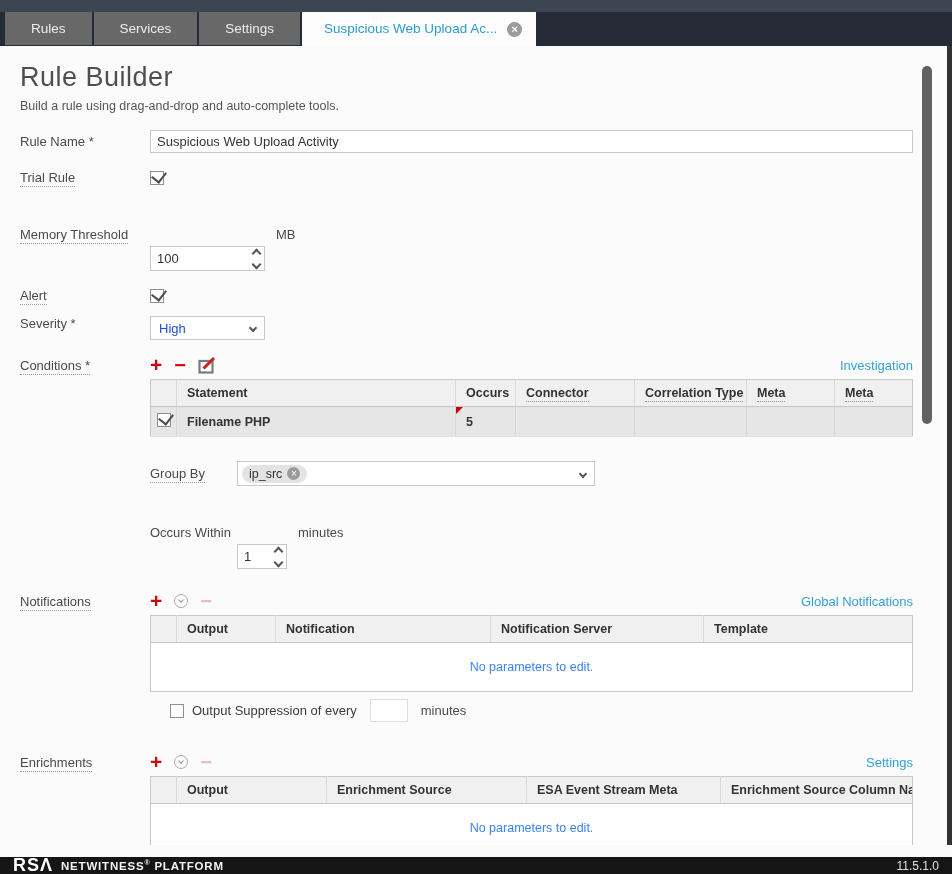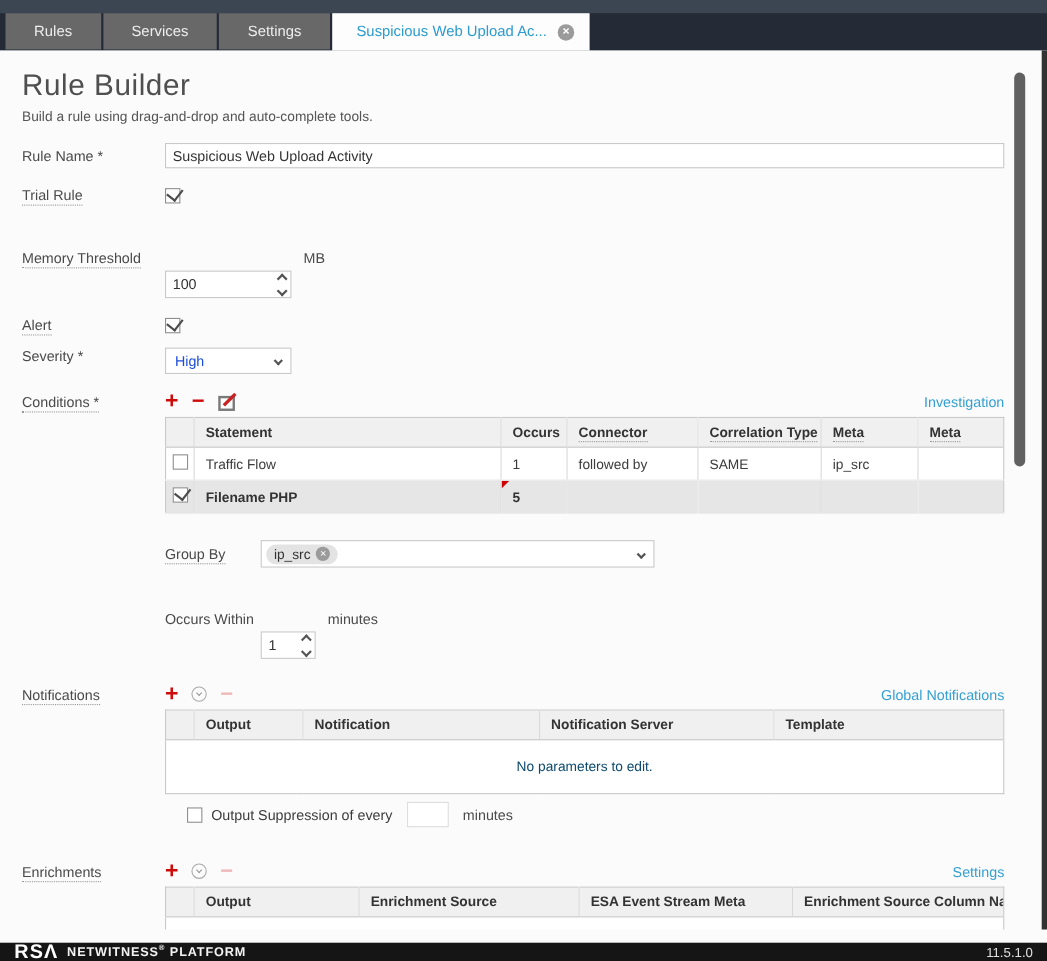--- a/index.html
+++ b/index.html
@@ -104,21 +104,21 @@
   }
   th.sep, td.sep { border-left:1px solid #d9d9d9; }
   td { padding:6px 10px; color:#3c3c3c; height:27px; border-bottom:1px solid #e4e4e4; white-space:nowrap; overflow:hidden; }
   tr.selected td { background:#e6e6e6; font-weight:bold; color:#333; }
   td.cb-cell, th.cb-cell { padding:6px 6px; }
   td.dirty { position:relative; }
   td.dirty::before {
     content:""; position:absolute; top:0; left:0;
     border-top:7px solid #cc0000; border-right:7px solid transparent;
   }
-  .empty-cell { text-align:center; color:#0c4a6e; height:49px; border-bottom:none; }
+  .empty-cell { text-align:center; color:#3b82f6; height:49px; border-bottom:none; }
 
   
   .tagfield {
     width:358px; height:25px; border:1px solid #c9c9c9; background:#fff;
     display:flex; align-items:center; padding:0 8px 0 4px; justify-content:space-between;
   }
   .tag {
     background:#e3e3e3; border-radius:11px; padding:2px 7px; font-size:12.5px;
     color:#333; display:inline-flex; align-items:center; gap:5px;
   }
@@ -257,29 +257,20 @@
         <tbody>
             <tr>
           <th class="cb-cell"></th>
           <th class="sep">Statement</th>
           <th class="sep">Occurs</th>
           <th class="sep"><span class="dotted">Connector</span></th>
           <th class="sep"><span class="dotted">Correlation Type</span></th>
           <th class="sep"><span class="dotted">Meta</span></th>
           <th class="sep"><span class="dotted">Meta</span></th>
         </tr>
-        <tr>
-          <td class="cb-cell"><span class="checkbox"></span></td>
-          <td class="sep">Traffic Flow</td>
-          <td class="sep">1</td>
-          <td class="sep">followed by</td>
-          <td class="sep">SAME</td>
-          <td class="sep">ip_src</td>
-          <td class="sep"></td>
-        </tr>
         <tr class="selected">
           <td class="cb-cell"><span class="checkbox checked"></span></td>
           <td class="sep">Filename PHP</td>
           <td class="sep dirty">5</td>
           <td class="sep"></td>
           <td class="sep"></td>
           <td class="sep"></td>
           <td class="sep"></td>
         </tr>
       </tbody>

